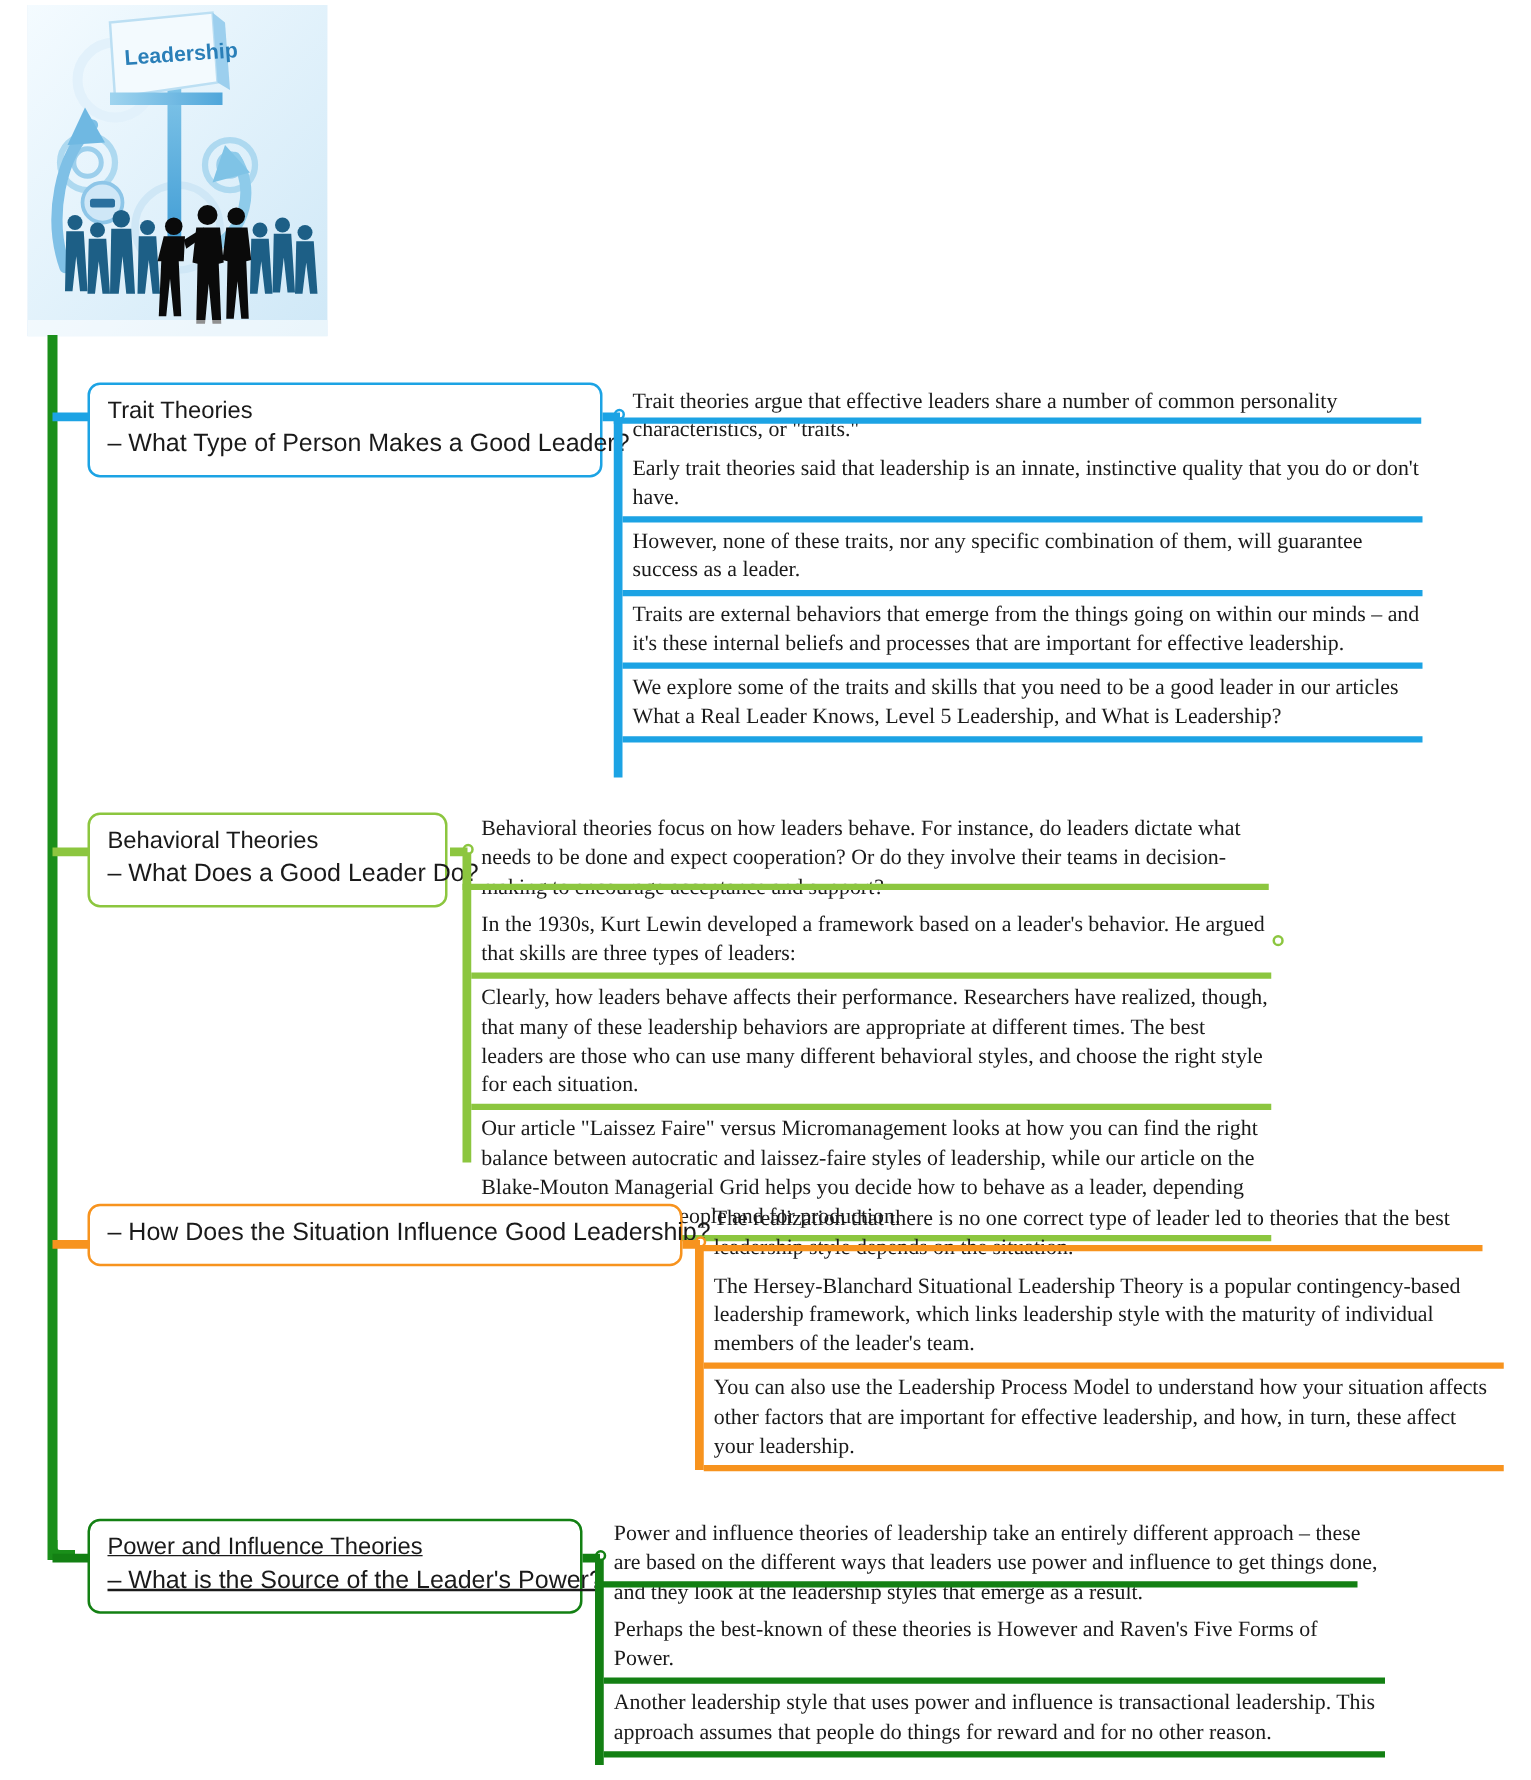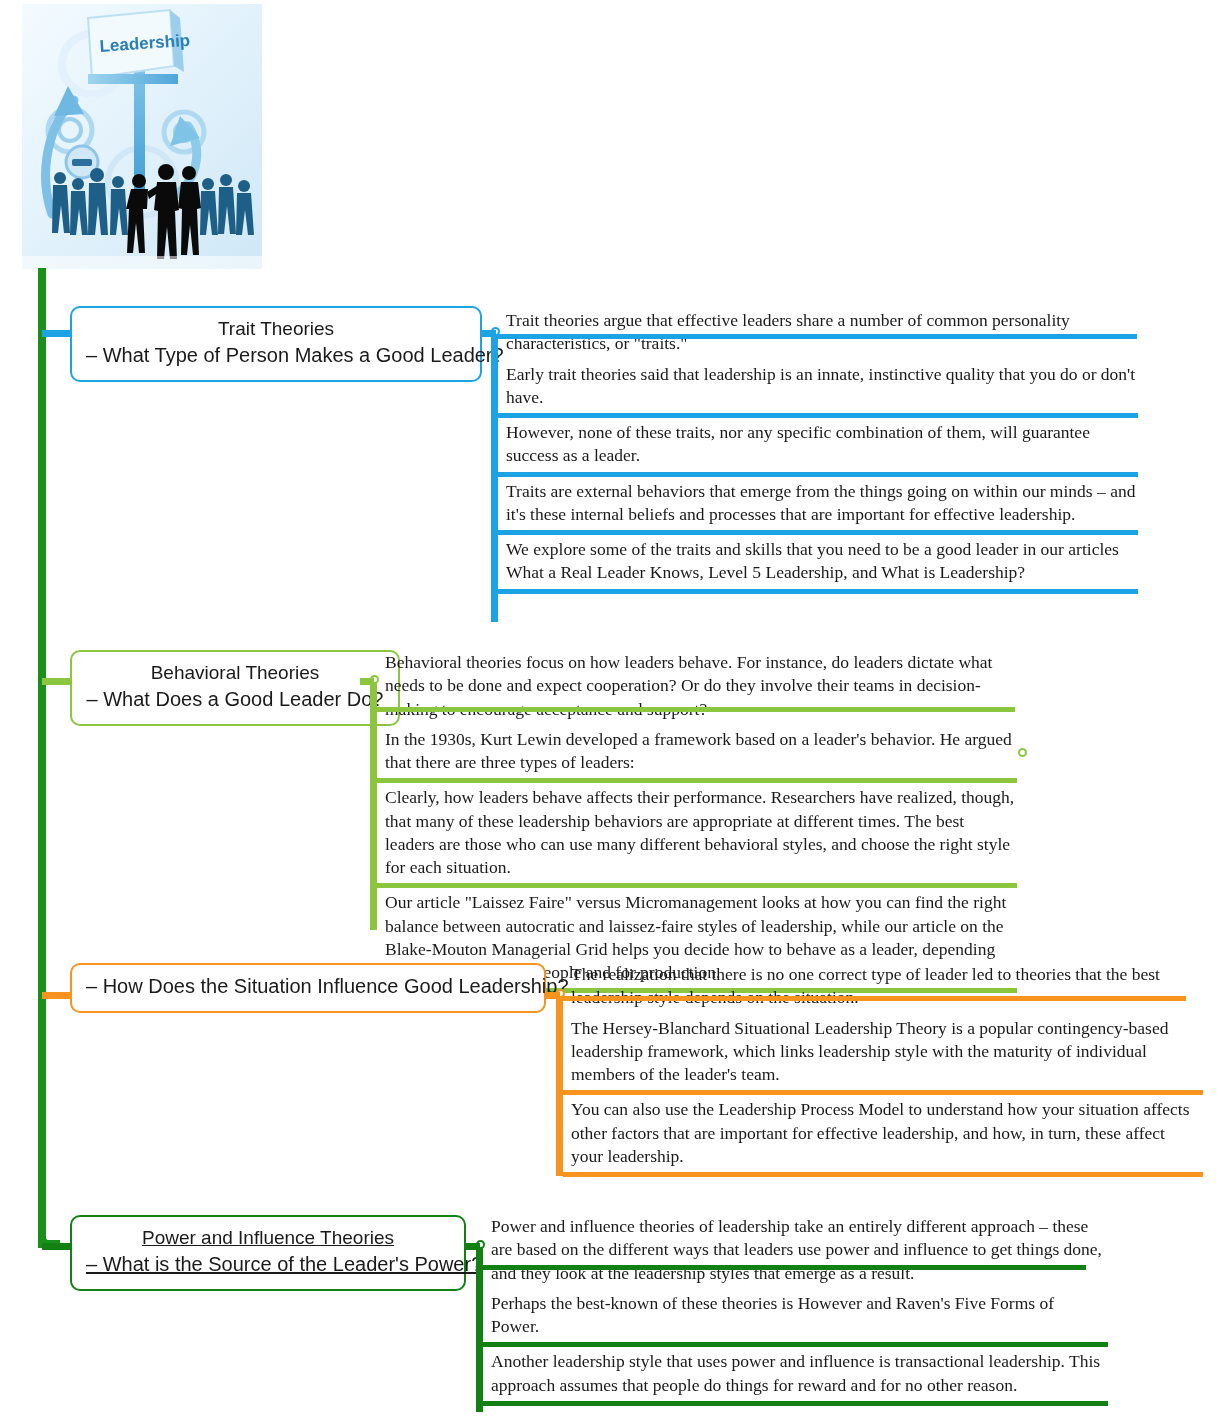--- a/index.html
+++ b/index.html
@@ -59,21 +59,20 @@
 
   .topic-box {
     position: absolute;
     border: 2px solid;
     border-radius: 10px;
     background: #ffffff;
     padding: 8px 14px 10px 14px;
     line-height: 1.38;
     color: #1a1a1a;
     white-space: nowrap;
-    text-align: center;
   }
   .topic-line1 { font-size: 19px; }
   .topic-line2 { font-size: 20px; }
   .spine {
     position: absolute;
     width: 7px;
   }
   .node-dot {
     position: absolute;
     width: 9px; height: 9px;
@@ -221,31 +220,31 @@
       <div class="sub c-blue">Early trait theories said that leadership is an innate, instinctive quality that you do or don't have.</div>
       <div class="sub c-blue">However, none of these traits, nor any specific combination of them, will guarantee success as a leader.</div>
       <div class="sub c-blue">Traits are external behaviors that emerge from the things going on within our minds – and it's these internal beliefs and processes that are important for effective leadership.</div>
       <div class="sub c-blue last">We explore some of the traits and skills that you need to be a good leader in our articles What a Real Leader Knows, Level 5 Leadership, and What is Leadership?</div>
     </div>
     <div class="stub c-blue-bg" style="left:491px; top:334px; width:646px; height:5px;"></div>
   </div>
 
   <div class="branch">
     <div class="stub c-ltgrn-bg" style="left:42px; top:678px; width:34px;"></div>
-    <div class="topic-box c-ltgrn" style="left:70px; top:650px; width:330px;">
+    <div class="topic-box c-ltgrn" style="left:70px; top:650px; width:288px;">
       <div class="topic-line1">Behavioral Theories</div>
       <div class="topic-line2">– What Does a Good Leader Do?</div>
     </div>
     <div class="node-dot c-ltgrn" style="left:370px; top:675px;"></div>
     <div class="stub c-ltgrn-bg" style="left:360px; top:678px; width:14px;"></div>
     <div class="spine c-ltgrn-bg" style="left:370px; top:682px; height:248px;"></div>
 
     <div class="subs" style="left:377px; top:648px; width:640px;">
       <div class="sub c-ltgrn" style="border-bottom:0;">Behavioral theories focus on how leaders behave. For instance, do leaders dictate what needs to be done and expect cooperation? Or do they involve their teams in decision-making to encourage acceptance and support?</div>
-      <div class="sub c-ltgrn">In the 1930s, Kurt Lewin developed a framework based on a leader's behavior. He argued that there are three types of leaders:</div>
+      <div class="sub c-ltgrn">In the 1930s, Kurt Lewin developed a framework based on a leader's behavior. He argued that skills are three types of leaders:</div>
       <div class="sub c-ltgrn">Clearly, how leaders behave affects their performance. Researchers have realized, though, that many of these leadership behaviors are appropriate at different times. The best leaders are those who can use many different behavioral styles, and choose the right style for each situation.</div>
       <div class="sub c-ltgrn last">Our article "Laissez Faire" versus Micromanagement looks at how you can find the right balance between autocratic and laissez-faire styles of leadership, while our article on the Blake-Mouton Managerial Grid helps you decide how to behave as a leader, depending on your concerns for people and for production.</div>
     </div>
     <div class="stub c-ltgrn-bg" style="left:370px; top:707px; width:645px; height:5px;"></div>
     <div class="node-dot c-ltgrn" style="left:1018px; top:748px;"></div>
   </div>
 
   <div class="branch">
     <div class="stub c-orange-bg" style="left:42px; top:992px; width:34px;"></div>
     <div class="topic-box c-orange" style="left:70px; top:963px; width:476px;">

